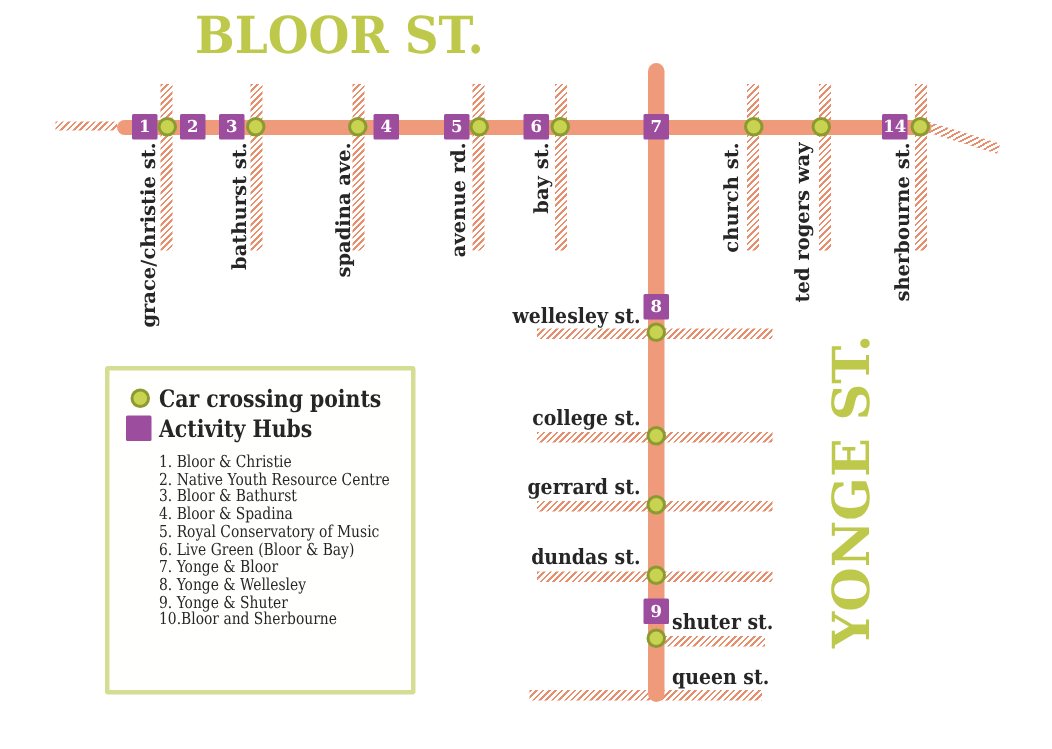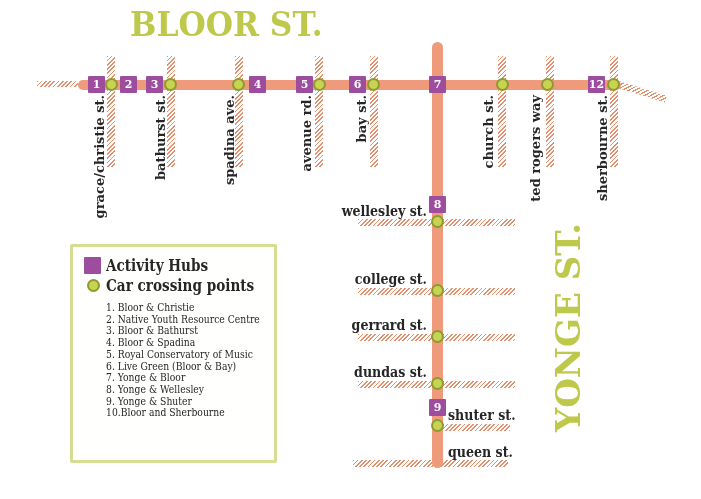--- a/index.html
+++ b/index.html
@@ -110,47 +110,47 @@
 
   <div class="hub" style="left:88px;top:76px;">1</div>
   <div class="hub" style="left:120px;top:76px;">2</div>
   <div class="hub" style="left:146px;top:76px;">3</div>
   <div class="hub" style="left:249px;top:76px;">4</div>
   <div class="hub" style="left:296px;top:76px;">5</div>
   <div class="hub" style="left:349px;top:76px;">6</div>
   <div class="hub" style="left:429px;top:76px;">7</div>
   <div class="hub" style="left:429px;top:196px;">8</div>
   <div class="hub" style="left:429px;top:399px;">9</div>
-  <div class="hub" style="left:588px;top:76px;">12</div>
+  <div class="hub" style="left:588px;top:76px;">14</div>
 
   <div class="crossing" style="left:105px;top:78px;"></div>
   <div class="crossing" style="left:164px;top:78px;"></div>
   <div class="crossing" style="left:232px;top:78px;"></div>
   <div class="crossing" style="left:313px;top:78px;"></div>
   <div class="crossing" style="left:367px;top:78px;"></div>
   <div class="crossing" style="left:496px;top:78px;"></div>
   <div class="crossing" style="left:541px;top:78px;"></div>
   <div class="crossing" style="left:607px;top:78px;"></div>
   <div class="crossing" style="left:431px;top:215px;"></div>
   <div class="crossing" style="left:431px;top:284px;"></div>
   <div class="crossing" style="left:431px;top:330px;"></div>
   <div class="crossing" style="left:431px;top:377px;"></div>
   <div class="crossing" style="left:431px;top:419px;"></div>
 
   <div id="title-bloor" class="map-title">BLOOR ST.</div>
   <div id="title-yonge" class="map-title">YONGE ST.</div>
 
   <div id="legend">
     <div class="lrow">
+      <span class="swatch-crossing"></span>
+      <span class="llabel">Car crossing points</span>
+    </div>
+    <div class="lrow">
       <span class="swatch-hub"></span>
       <span class="llabel">Activity Hubs</span>
-    </div>
-    <div class="lrow">
-      <span class="swatch-crossing"></span>
-      <span class="llabel">Car crossing points</span>
     </div>
     <div id="legend-list">
       <div class="litem">
           <span class="num">1.</span>
           <span>Bloor &amp; Christie</span>
         </div>
       <div class="litem">
           <span class="num">2.</span>
           <span>Native Youth Resource Centre</span>
         </div>

